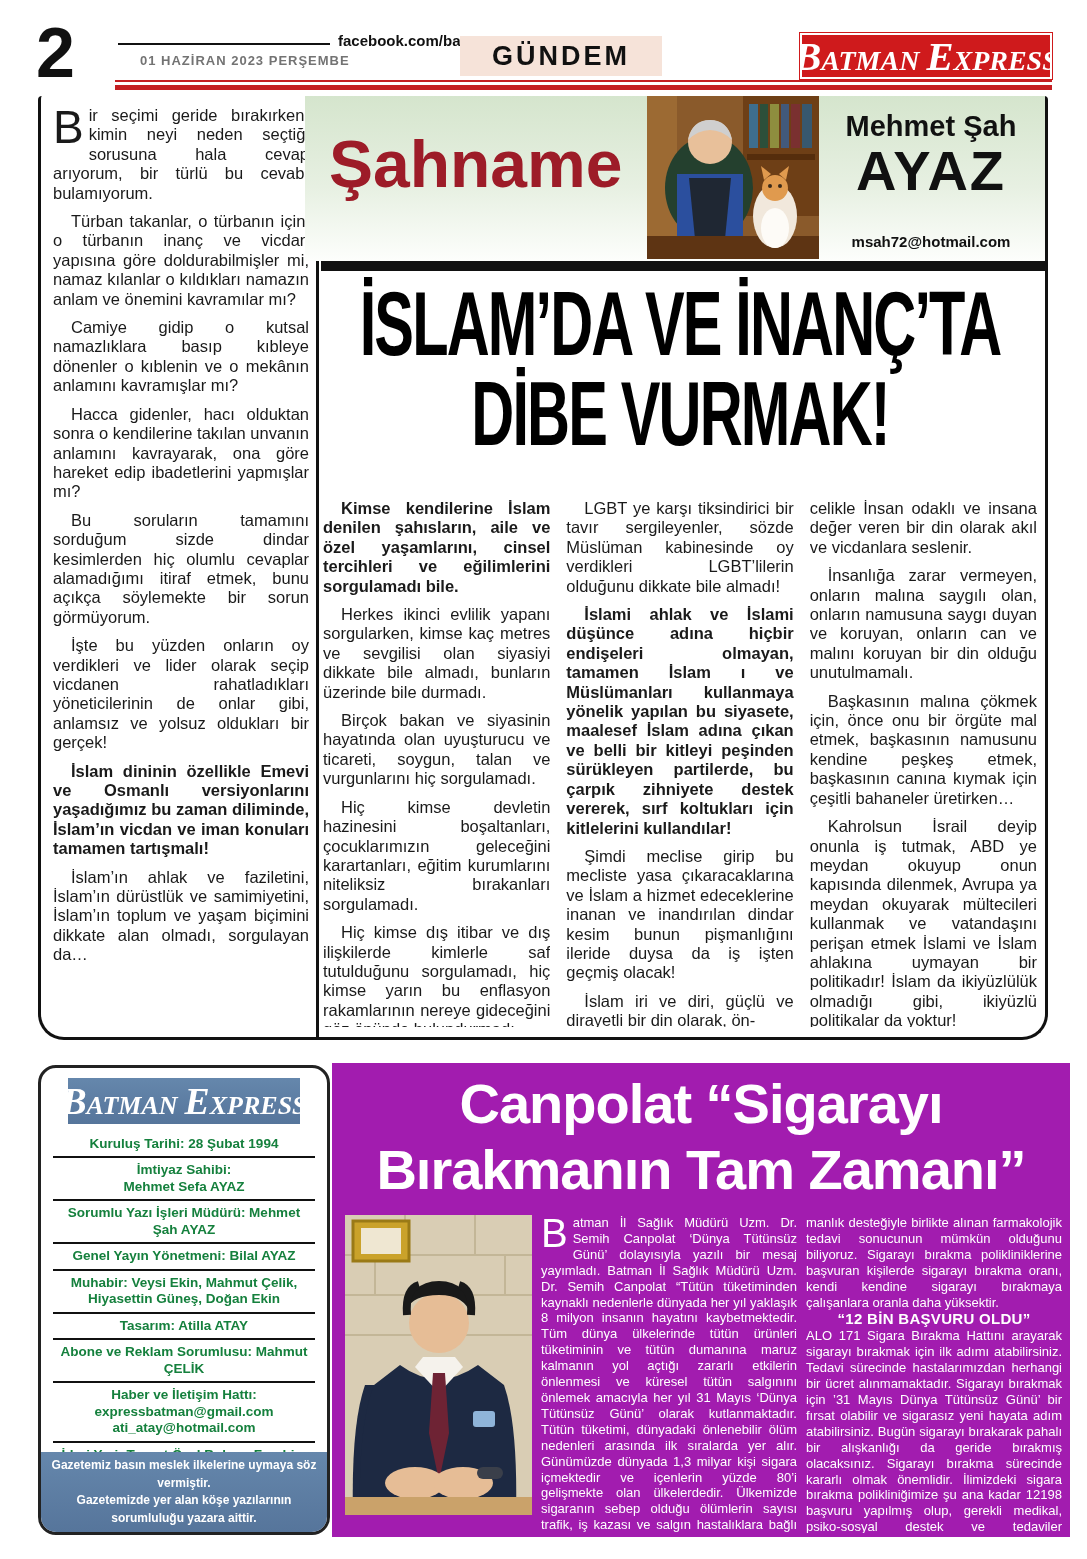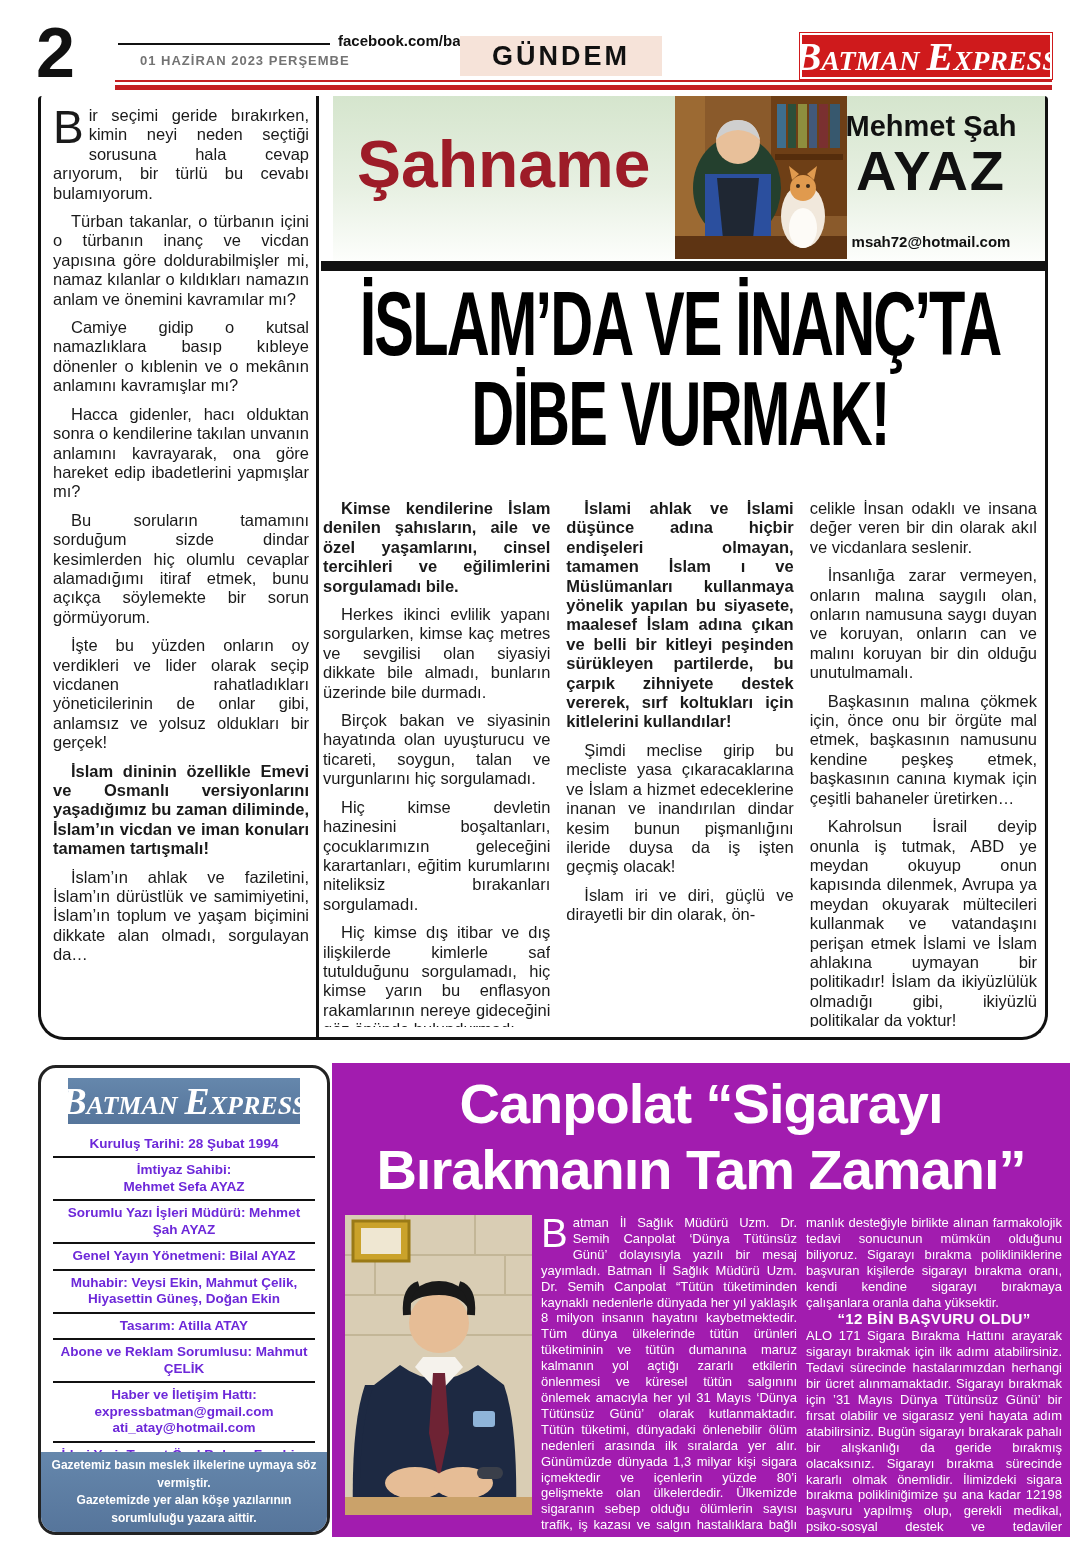--- a/index.html
+++ b/index.html
@@ -28,21 +28,21 @@
   .article-divider { position:absolute; left:275px; top:0; bottom:0; width:3px; background:#111; }
 
   .left-col { position:absolute; left:12px; top:10px; width:256px; bottom:14px; overflow:hidden;
               font-size:16.5px; line-height:19.4px; text-align:justify; }
   .para { margin-bottom:9px; text-indent:18px; }
   .para.first { text-indent:0; }
   .para.bold { font-weight:700; }
   .dropcap { float:left; font-size:46px; line-height:38px; padding:2px 5px 0 0; font-weight:400; text-indent:0; }
 
   
-  .sahname { position:absolute; left:292px; top:0; right:0; height:165px;
+  .sahname { position:absolute; left:264px; top:0; right:0; height:165px;
              background:linear-gradient(180deg,#d5e5cd 0%,#e7f0e2 55%,#fdfefc 100%); }
   .sahname-title { position:absolute; left:24px; top:30px; font-size:66px; font-weight:800; color:#9d1c28; letter-spacing:0px; }
   .author-photo { position:absolute; left:342px; top:0px; width:172px; height:163px; overflow:hidden; }
   .author-name { position:absolute; right:14px; top:14px; width:200px; text-align:center; color:#111; }
   .author-first { font-size:29px; font-weight:800; letter-spacing:0px; }
   .author-last { font-size:56px; font-weight:900; letter-spacing:2px; line-height:1.0; }
   .author-email { position:absolute; right:14px; top:137px; width:200px; text-align:center; font-size:15px; font-weight:600; color:#111; }
   .black-bar { position:absolute; left:280px; top:165px; right:0; height:10px; background:#111; }
 
   
@@ -56,21 +56,21 @@
                font-size:16.5px; line-height:19.4px; text-align:justify; }
   .main-cols .col { flex:1; overflow:hidden;margin-top:31px; }
 
   
   .masthead { position:absolute; left:38px; top:1065px; width:292px; height:470px;
               border:3px solid #222; border-radius:18px; overflow:hidden; }
   .mast-logo { margin:10px auto 8px auto; width:232px; height:46px; background:linear-gradient(180deg,#6587ac,#56759b);
                display:flex; align-items:center; justify-content:center; }
   .mast-logo .logo-text { font-size:26px; }
   .mast-rows { padding:0 12px; }
-  .mast-row { text-align:center; font-size:13.5px; font-weight:700; line-height:1.22; padding:4px 2px; white-space:pre-line; color:#6d28d9; }
+  .mast-row { text-align:center; font-size:13.5px; font-weight:700; line-height:1.22; padding:4px 2px; white-space:pre-line; color:#15803d; }
   .mast-sep { height:2px; background:#111; }
   .mast-footer { position:absolute; left:0; right:0; bottom:0; background:linear-gradient(180deg,#6587ac,#56759b);
                  color:#fff; font-size:12px; font-weight:600; text-align:center; line-height:1.45; padding:5px 6px; white-space:pre-line; }
 
   
   .green-box { position:absolute; left:332px; top:1063px; width:738px; height:474px; background:#a21caf; overflow:hidden; }
   .green-headline { position:absolute; top:8px; left:0; right:0; text-align:center; color:#fff; }
   .green-headline .gline { font-size:56px; font-weight:800; letter-spacing:-1px; line-height:1.18; white-space:nowrap; }
   .green-body { position:absolute; left:13px; right:8px; top:152px; bottom:4px; display:flex; gap:9px; }
   .canpolat-photo { width:187px; height:300px; flex:none; overflow:hidden; }
@@ -152,20 +152,21 @@
 
     <div class="main-cols">
       <div class="col">
         <p class="para bold">Kimse kendilerine İslam denilen şahısların, aile ve özel yaşamlarını, cinsel tercihleri ve eğilimlerini sorgulamadı bile.</p>
         <p class="para">Herkes ikinci evlilik yapanı sorgularken, kimse kaç metres ve sevgilisi olan siyasiyi dikkate bile almadı, bunların üzerinde bile durmadı.</p>
         <p class="para">Birçok bakan ve siyasinin hayatında olan uyuşturucu ve ticareti, soygun, talan ve vurgunlarını hiç sorgulamadı.</p>
         <p class="para">Hiç kimse devletin hazinesini boşaltanları, çocuklarımızın geleceğini karartanları, eğitim kurumlarını niteliksiz bırakanları sorgulamadı.</p>
         <p class="para">Hiç kimse dış itibar ve dış ilişkilerde kimlerle saf tutulduğunu sorgulamadı, hiç kimse yarın bu enflasyon rakamlarının nereye gideceğini göz önünde bulundurmadı…</p>
       </div>
       <div class="col">
+        <p class="para">LGBT ye karşı tiksindirici bir tavır sergileyenler, sözde Müslüman kabinesinde oy verdikleri LGBT’lilerin olduğunu dikkate bile almadı!</p>
         <p class="para bold">İslami ahlak ve İslami düşünce adına hiçbir endişeleri olmayan, tamamen İslam ı ve Müslümanları kullanmaya yönelik yapılan bu siyasete, maalesef İslam adına çıkan ve belli bir kitleyi peşinden sürükleyen partilerde, bu çarpık zihniyete destek vererek, sırf koltukları için kitlelerini kullandılar!</p>
         <p class="para">Şimdi meclise girip bu mecliste yasa çıkaracaklarına ve İslam a hizmet edeceklerine inanan ve inandırılan dindar kesim bunun pişmanlığını ileride duysa da iş işten geçmiş olacak!</p>
         <p class="para">İslam iri ve diri, güçlü ve dirayetli bir din olarak, ön-</p>
       </div>
       <div class="col">
         <p class="para first">celikle İnsan odaklı ve insana değer veren bir din olarak akıl ve vicdanlara seslenir.</p>
         <p class="para">İnsanlığa zarar vermeyen, onların malına saygılı olan, onların namusuna saygı duyan ve koruyan, onların can ve malını koruyan bir din olduğu unutulmamalı.</p>
         <p class="para">Başkasının malına çökmek için, önce onu bir örgüte mal etmek, başkasının namusunu kendine peşkeş etmek, başkasının canına kıymak için çeşitli bahaneler üretirken…</p>
         <p class="para">Kahrolsun İsrail deyip onunla iş tutmak, ABD ye meydan okuyup onun kapısında dilenmek, Avrupa ya meydan okuyarak mültecileri kullanmak ve vatandaşını perişan etmek İslami ve İslam ahlakına uymayan bir politikadır! İslam da ikiyüzlülük olmadığı gibi, ikiyüzlü politikalar da yoktur!</p>
       </div>

